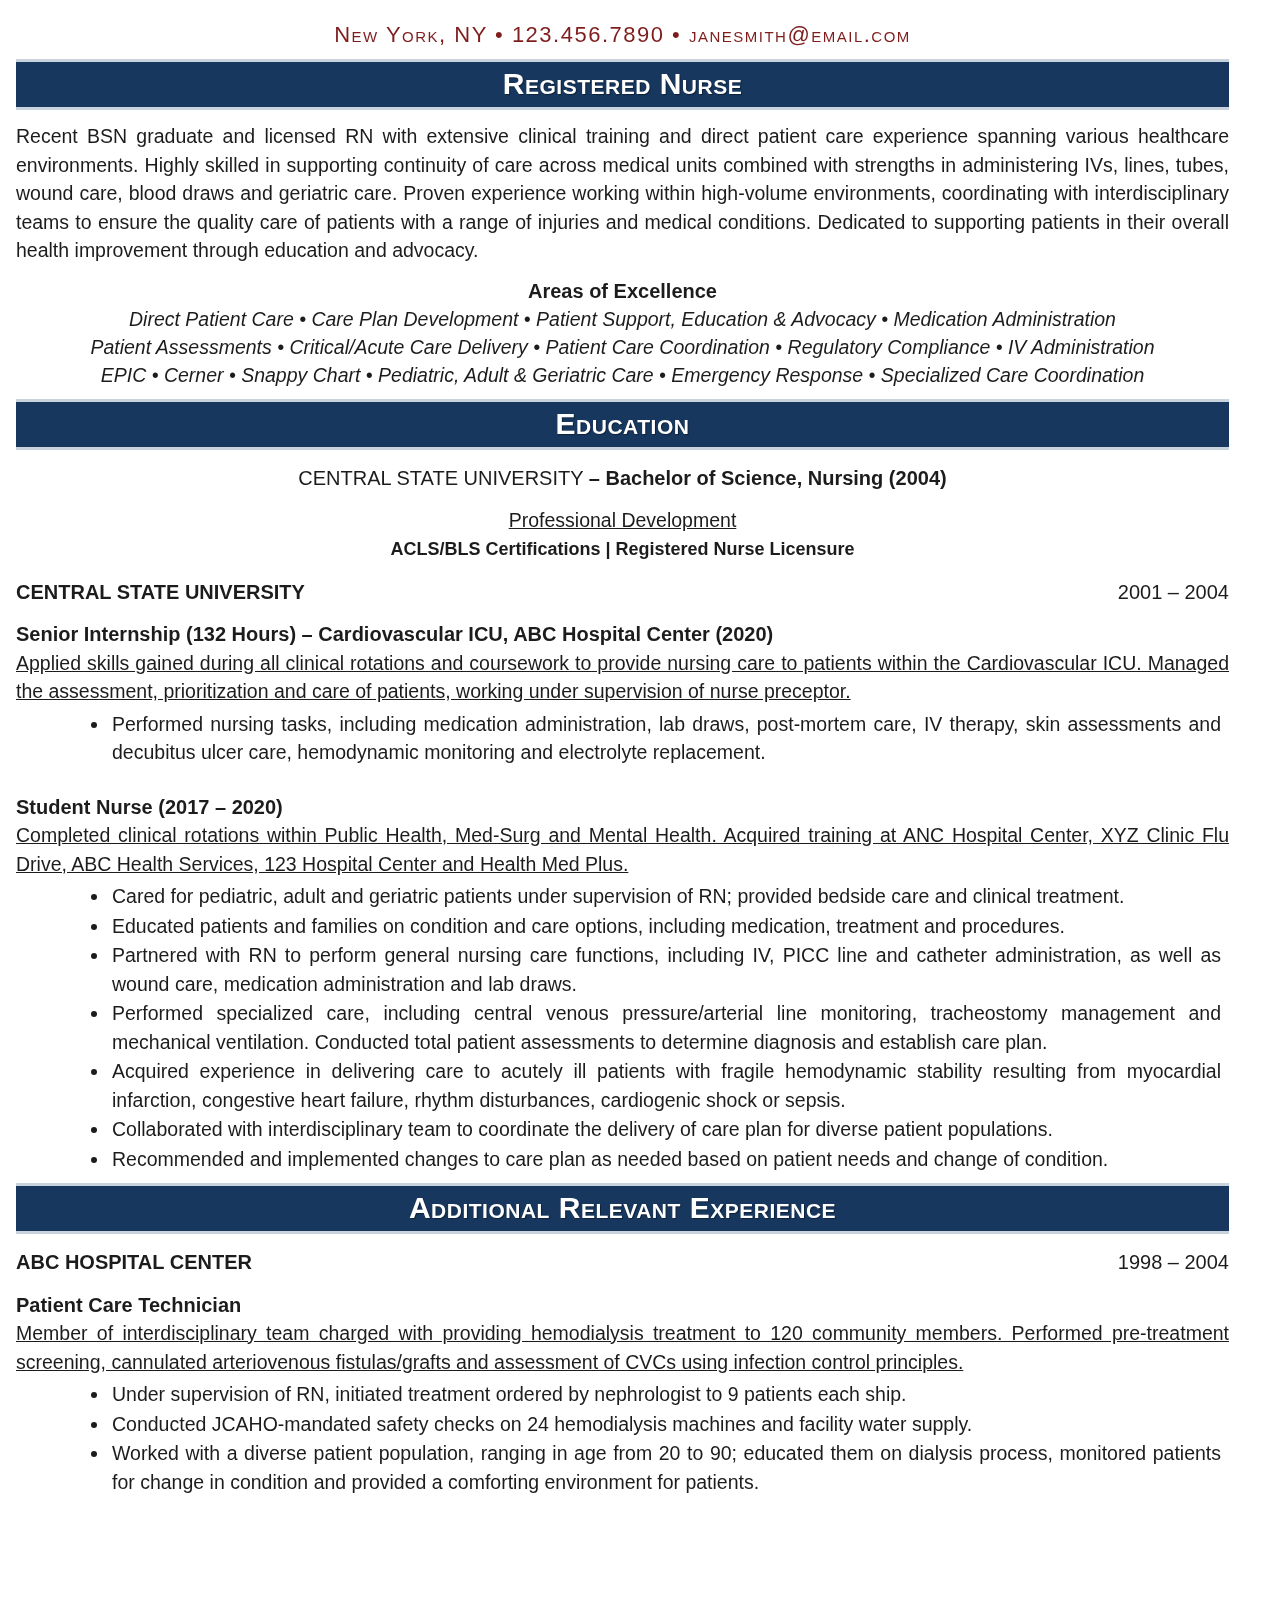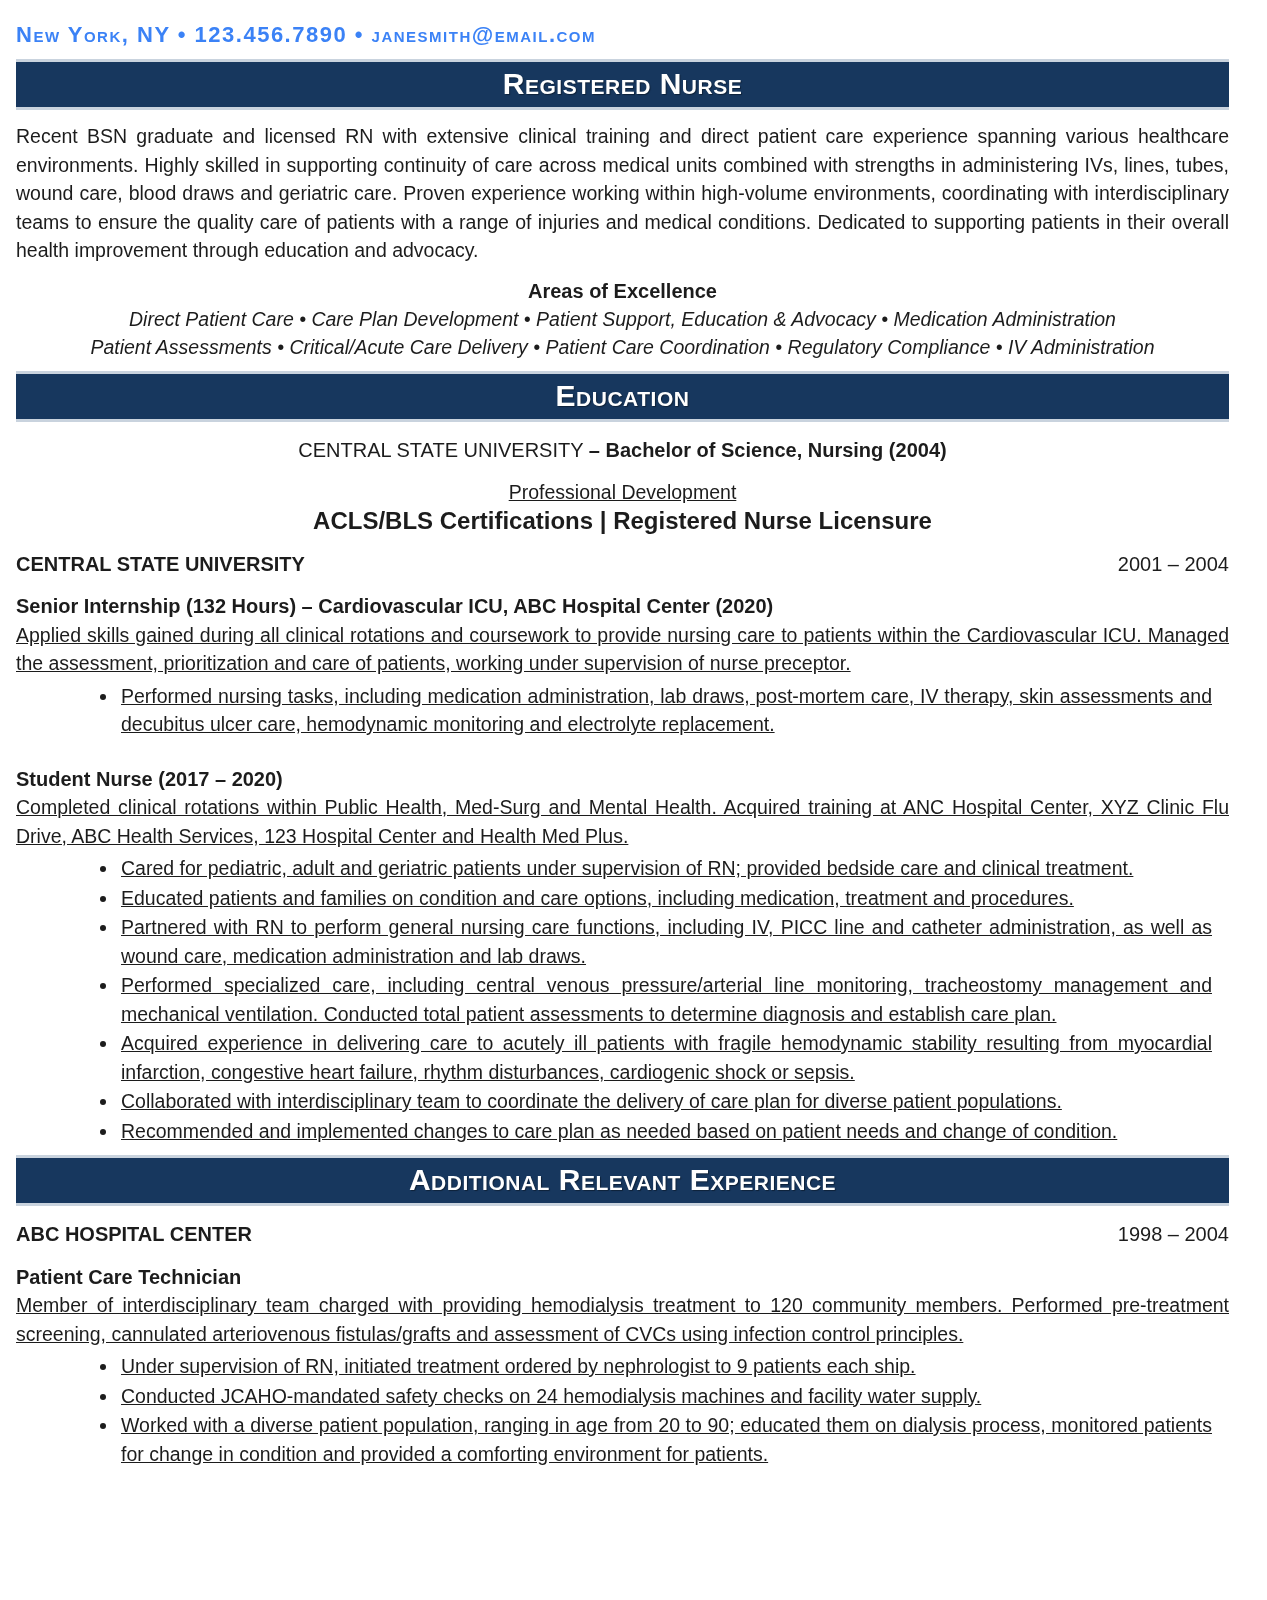--- a/index.html
+++ b/index.html
@@ -26,27 +26,27 @@
     text-align:center;
     font-size:45px;
     line-height:52px;
     font-weight:700;
     font-variant:small-caps;
     letter-spacing:1px;
     color:#000;
   }
   .contact{
     margin-top:5px;
-    text-align:left;
+    text-align:center;
     font-size:22px;
     line-height:28px;
-    font-weight:700;
+    font-weight:400;
     font-variant:small-caps;
     letter-spacing:1.5px;
-    color:#3b82f6;
+    color:#7f1d1d;
   }
   
   .banner{
     margin-top:10px;
     background:var(--navy);
     border-top:3px solid var(--banner-border);
     border-bottom:3px solid var(--banner-border);
     color:#fff;
     text-align:center;
     font-variant:small-caps;
@@ -60,60 +60,60 @@
   .banner + *{margin-top:13px;}
   
   .para{margin:12px 0 0 0;text-align:justify;}
   .center{text-align:center;}
   .bold{font-weight:700;}
   .underline{text-decoration:underline;}
   .areas-title{margin-top:12px;font-weight:700;font-size:20px;}
   .skills-line{line-height:28px;font-style:italic;}
   .edu-line{margin-top:14px;font-size:20px;}
   .edu-sub{margin-top:13px;}
-  .edu-cert{margin-top:1px;font-weight:700;font-size:24px;}
+  .edu-cert{margin-top:1px;font-weight:700;font-size:18px;}
   
   .row{
     display:flex;
     justify-content:space-between;
     align-items:baseline;
     margin-top:14px;
   }
   .employer{font-weight:700;font-size:20px;}
   .dates{font-size:20px;}
   .jobtitle{margin-top:14px;font-weight:700;font-size:20px;}
   .desc{margin:0;text-align:justify;text-decoration:underline;}
   .job{margin-top:0;}
   .job + .job{margin-top:26px;}
   ul.bullets{
     margin:4px 0 0 0;
     padding:0 0 0 86px;
     text-align:justify;
   }
   ul.bullets li{
-    margin:1px 17px;
+    margin:1px 8px;
     padding-left:2px;
-    text-decoration:underline;
   }
 </style>
 </head>
 <body>
 
 <div class="page">
 
   <div class="contact">New York, NY • 123.456.7890 • janesmith@email.com</div>
 
   <div class="banner">Registered Nurse</div>
 
   <p class="para">Recent BSN graduate and licensed RN with extensive clinical training and direct patient care experience spanning various healthcare environments. Highly skilled in supporting continuity of care across medical units combined with strengths in administering IVs, lines, tubes, wound care, blood draws and geriatric care. Proven experience working within high-volume environments, coordinating with interdisciplinary teams to ensure the quality care of patients with a range of injuries and medical conditions. Dedicated to supporting patients in their overall health improvement through education and advocacy.</p>
 
   <div class="center areas-title">Areas of Excellence</div>
   <div class="center">
       <div class="skills-line">Direct Patient Care • Care Plan Development • Patient Support, Education &amp; Advocacy • Medication Administration</div>
       <div class="skills-line">Patient Assessments • Critical/Acute Care Delivery • Patient Care Coordination • Regulatory Compliance • IV Administration</div>
+      <div class="skills-line">EPIC • Cerner • Snappy Chart • Pediatric, Adult &amp; Geriatric Care • Emergency Response • Specialized Care Coordination</div>
     </div>
 
   <div class="banner">Education</div>
   <div class="center edu-line">
     <span>CENTRAL STATE UNIVERSITY</span>
     <span class="bold">– Bachelor of Science, Nursing (2004)</span>
   </div>
   <div class="center edu-sub underline">Professional Development</div>
   <div class="center edu-cert">ACLS/BLS Certifications | Registered Nurse Licensure</div>
 

